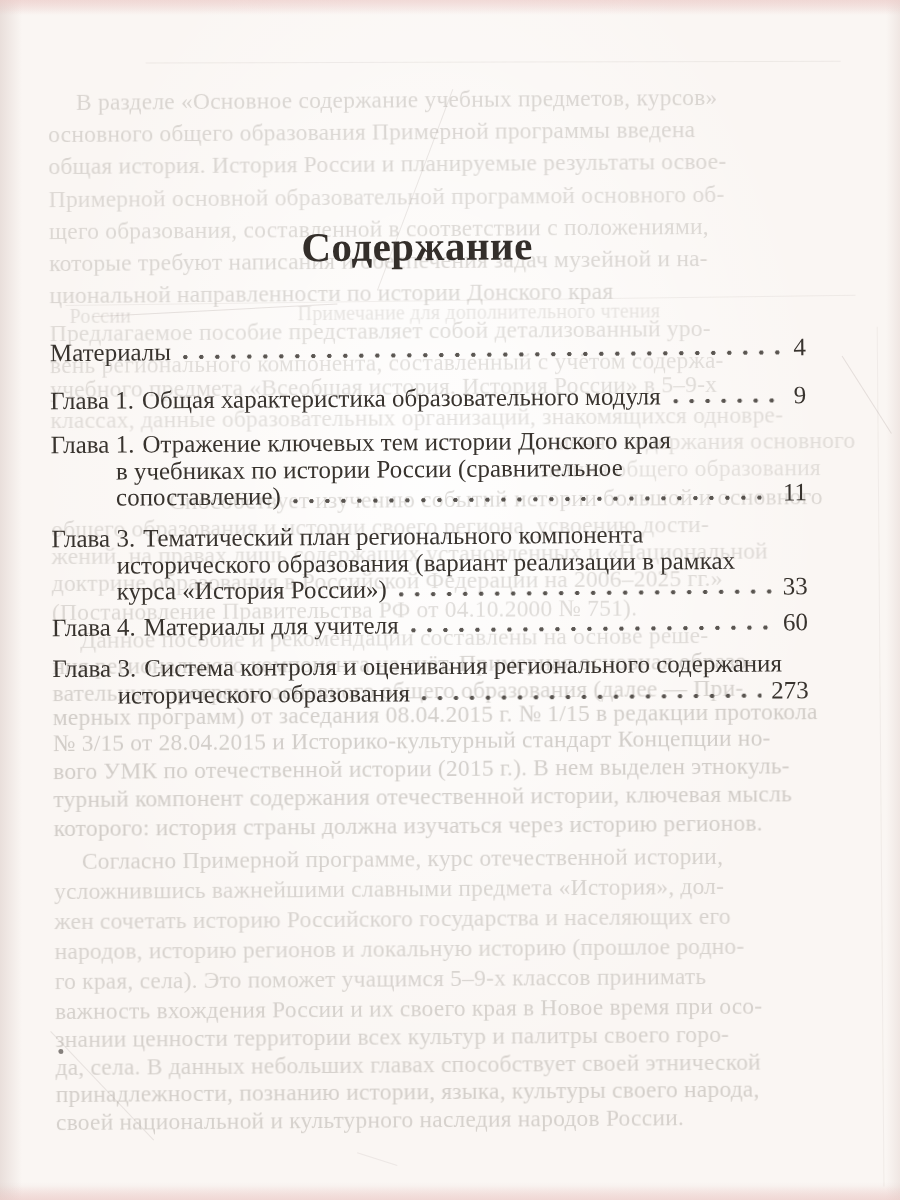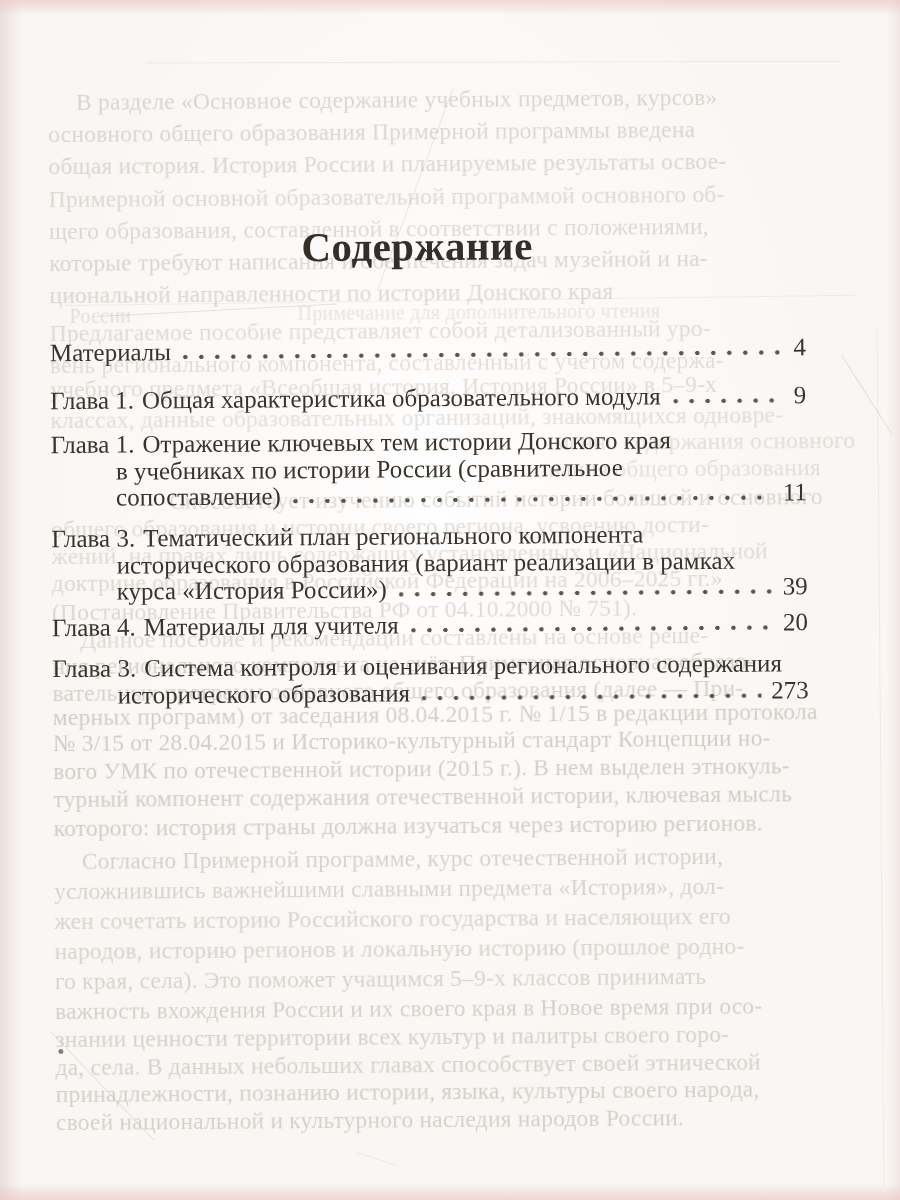--- a/index.html
+++ b/index.html
@@ -140,27 +140,27 @@
         <div class="toc-row" style="top: 522px; left: 52px; width: 756px;">
           <span class="toc-prefix">Глава 3.</span>
           <span class="toc-text">Тематический план регионального компонента</span>
         </div>
         <div class="toc-row" style="top: 549px; left: 117px; width: 691px;">
           <span class="toc-text">исторического образования (вариант реализации в рамках</span>
         </div>
         <div class="toc-row" style="top: 575px; left: 117px; width: 691px;">
           <span class="toc-text">курса «История России»)</span>
           <span class="toc-dots"></span>
-          <span class="toc-page">39</span>
+          <span class="toc-page">33</span>
         </div>
         <div class="toc-row" style="top: 611px; left: 52px; width: 756px;">
           <span class="toc-prefix">Глава 4.</span>
           <span class="toc-text">Материалы для учителя</span>
           <span class="toc-dots"></span>
-          <span class="toc-page">20</span>
+          <span class="toc-page">60</span>
         </div>
         <div class="toc-row" style="top: 652px; left: 52px; width: 756px;">
           <span class="toc-prefix">Глава 3.</span>
           <span class="toc-text">Система контроля и оценивания регионального содержания</span>
         </div>
         <div class="toc-row" style="top: 679px; left: 117px; width: 691px;">
           <span class="toc-text">исторического образования</span>
           <span class="toc-dots"></span>
           <span class="toc-page">273</span>
         </div>

